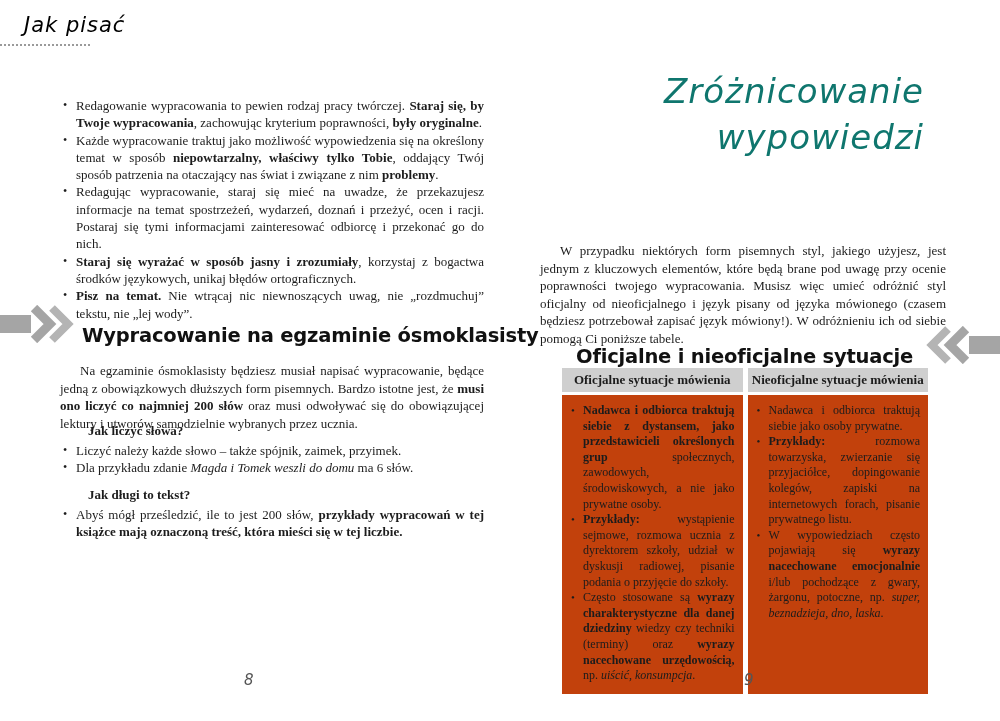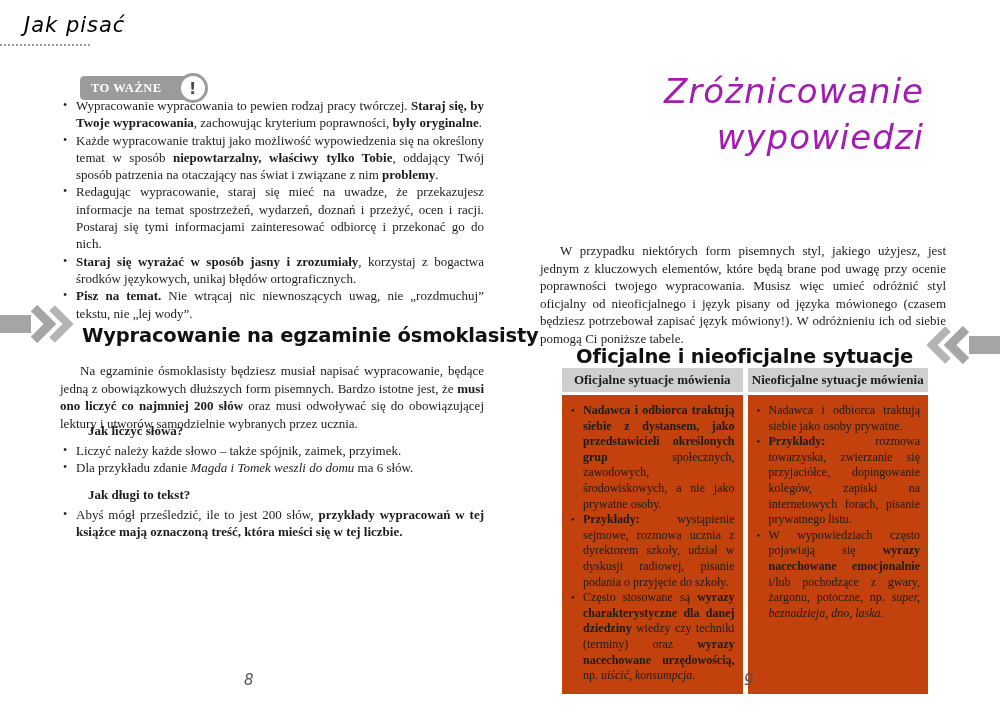--- a/index.html
+++ b/index.html
@@ -55,21 +55,21 @@
   .sub1-list { left:60px; top:442px; width:424px; }
   .sub2-list { left:60px; top:506px; width:424px; }
 
   .page-num { position:absolute; font-size:15px; color:#555; }
   .pg-left  { left:244px; top:671px; }
   .pg-right { left:744px; top:671px; }
 
   
   .big-title {
     position:absolute; right:76px; top:68px; text-align:right;
-    font-size:34px; line-height:46px; letter-spacing:1px; color:#a21caf;
+    font-size:34px; line-height:46px; letter-spacing:1px; color:#0f766e;
   }
 
   
   .sit-table { position:absolute; left:562px; top:368px; width:366px; display:flex; gap:5px; align-items:stretch; }
   .sit-col { flex:1; display:flex; flex-direction:column; }
   .sit-col-header {
     background:#cfcfcf; font-weight:bold; font-size:13px; text-align:center;
     padding:4px 2px; margin-bottom:3px;
   }
   .sit-col-body {
@@ -80,31 +80,23 @@
   .sit-list li::before { content:"•"; position:absolute; left:1px; font-size:11px; }
 </style>
 </head>
 <body>
 
 <div id="spread">
 
   <div class="jak-pisac hand">Jak pisać</div>
   <div class="dotted-rule"></div>
 
-  <div class="badge">
-    <div class="badge-pill">
-      <span class="badge-label">TO WAŻNE</span>
-      <span class="badge-circle">
-        <span class="badge-excl">!</span>
-      </span>
-    </div>
-  </div>
 
   <ul class="body-list important-list">
-    <li><span>Wypracowanie wypracowania to pewien rodzaj pracy twórczej. </span><span style="font-weight: bold;">Staraj się, by Twoje wypracowania</span><span>, zachowując kryterium poprawności, </span><span style="font-weight: bold;">były oryginalne</span><span>.</span></li>
+    <li><span>Redagowanie wypracowania to pewien rodzaj pracy twórczej. </span><span style="font-weight: bold;">Staraj się, by Twoje wypracowania</span><span>, zachowując kryterium poprawności, </span><span style="font-weight: bold;">były oryginalne</span><span>.</span></li>
     <li><span>Każde wypracowanie traktuj jako możliwość wypowiedzenia się na określony temat w sposób </span><span style="font-weight: bold;">niepowtarzalny, właściwy tylko Tobie</span><span>, oddający Twój sposób patrzenia na otaczający nas świat i związane z nim </span><span style="font-weight: bold;">problemy</span><span>.</span></li>
     <li><span>Redagując wypracowanie, staraj się mieć na uwadze, że przekazujesz informacje na temat spostrzeżeń, wydarzeń, doznań i przeżyć, ocen i racji. Postaraj się tymi informacjami </span><span style="font-weight: normal;">zainteresować odbiorcę</span><span> i przekonać go do nich.</span></li>
     <li><span style="font-weight: bold; margin-top: 20px;">Staraj się wyrażać w sposób jasny i zrozumiały</span><span>, korzystaj z bogactwa środków językowych, unikaj błędów ortograficznych.</span></li>
     <li><span style="font-weight: bold;">Pisz na temat.</span><span> Nie wtrącaj nic niewnoszących uwag, nie „rozdmuchuj” tekstu, nie „lej wody”.</span></li>
   </ul>
 
   <svg class="chev-left" width="80" height="38" viewBox="0 0 80 38">
     <rect x="0" y="10" width="31" height="18" fill="#a5a5a5"></rect>
     <polyline points="34,3 50,19 34,35" stroke="#a5a5a5" stroke-width="9" fill="none"></polyline>
     <polyline points="52,3 68,19 52,35" stroke="#b4b4b4" stroke-width="8" fill="none"></polyline>

